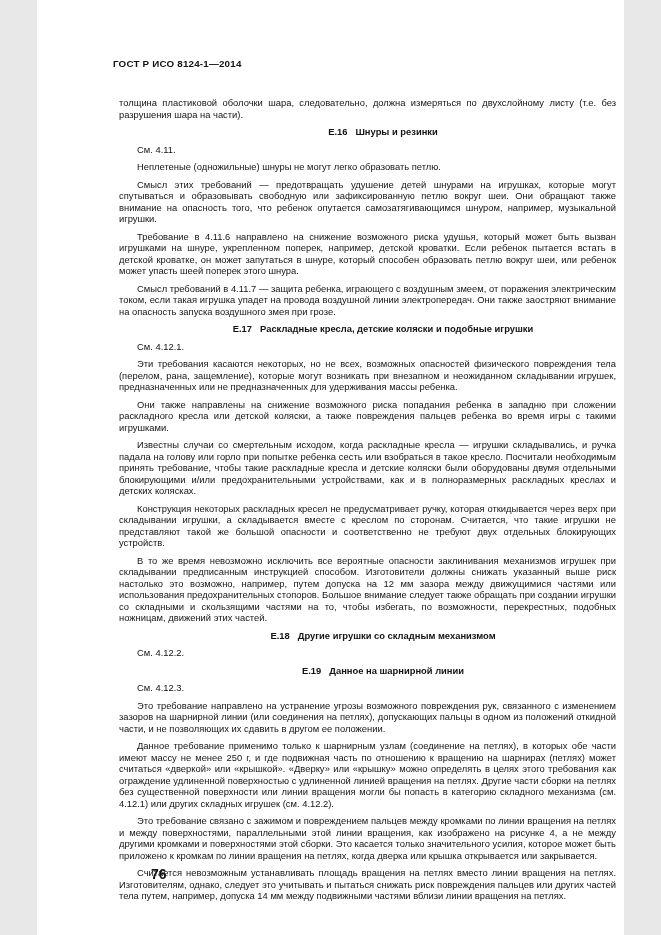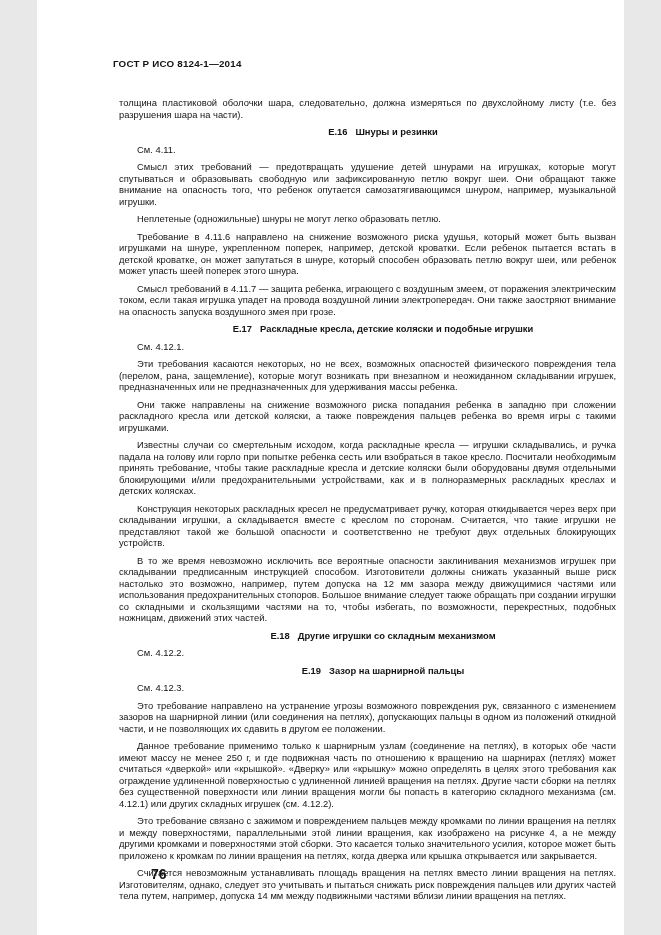--- a/index.html
+++ b/index.html
@@ -64,34 +64,34 @@
 </head>
 <body>
 
 <div class="page">
   <div class="doc-header">ГОСТ Р ИСО 8124-1—2014</div>
 
   <div class="doc-content">
       <p class="continuation">толщина пластиковой оболочки шара, следовательно, должна измеряться по двухслойному листу (т.е. без разрушения шара на части).</p>
       <h4><span class="h-num">Е.16</span><span class="h-title">Шнуры и резинки</span></h4>
       <p class="paragraph">См. 4.11.</p>
+      <p class="paragraph">Неплетеные (одножильные) шнуры не могут легко образовать петлю.</p>
       <p class="paragraph">Смысл этих требований — предотвращать удушение детей шнурами на игрушках, которые могут спутываться и образовывать свободную или зафиксированную петлю вокруг шеи. Они обращают также внимание на опасность того, что ребенок опутается самозатягивающимся шнуром, например, музыкальной игрушки.</p>
-      <p class="paragraph">Неплетеные (одножильные) шнуры не могут легко образовать петлю.</p>
       <p class="paragraph">Требование в 4.11.6 направлено на снижение возможного риска удушья, который может быть вызван игрушками на шнуре, укрепленном поперек, например, детской кроватки. Если ребенок пытается встать в детской кроватке, он может запутаться в шнуре, который способен образовать петлю вокруг шеи, или ребенок может упасть шеей поперек этого шнура.</p>
       <p class="paragraph">Смысл требований в 4.11.7 — защита ребенка, играющего с воздушным змеем, от поражения электрическим током, если такая игрушка упадет на провода воздушной линии электропередач. Они также заостряют внимание на опасность запуска воздушного змея при грозе.</p>
       <h4><span class="h-num">Е.17</span><span class="h-title">Раскладные кресла, детские коляски и подобные игрушки</span></h4>
       <p class="paragraph">См. 4.12.1.</p>
       <p class="paragraph">Эти требования касаются некоторых, но не всех, возможных опасностей физического повреждения тела (перелом, рана, защемление), которые могут возникать при внезапном и неожиданном складывании игрушек, предназначенных или не предназначенных для удерживания массы ребенка.</p>
       <p class="paragraph">Они также направлены на снижение возможного риска попадания ребенка в западню при сложении раскладного кресла или детской коляски, а также повреждения пальцев ребенка во время игры с такими игрушками.</p>
       <p class="paragraph">Известны случаи со смертельным исходом, когда раскладные кресла — игрушки складывались, и ручка падала на голову или горло при попытке ребенка сесть или взобраться в такое кресло. Посчитали необходимым принять требование, чтобы такие раскладные кресла и детские коляски были оборудованы двумя отдельными блокирующими и/или предохранительными устройствами, как и в полноразмерных раскладных креслах и детских колясках.</p>
       <p class="paragraph">Конструкция некоторых раскладных кресел не предусматривает ручку, которая откидывается через верх при складывании игрушки, а складывается вместе с креслом по сторонам. Считается, что такие игрушки не представляют такой же большой опасности и соответственно не требуют двух отдельных блокирующих устройств.</p>
       <p class="paragraph">В то же время невозможно исключить все вероятные опасности заклинивания механизмов игрушек при складывании предписанным инструкцией способом. Изготовители должны снижать указанный выше риск настолько это возможно, например, путем допуска на 12 мм зазора между движущимися частями или использования предохранительных стопоров. Большое внимание следует также обращать при создании игрушки со складными и скользящими частями на то, чтобы избегать, по возможности, перекрестных, подобных ножницам, движений этих частей.</p>
       <h4><span class="h-num">Е.18</span><span class="h-title">Другие игрушки со складным механизмом</span></h4>
       <p class="paragraph">См. 4.12.2.</p>
-      <h4><span class="h-num">Е.19</span><span class="h-title">Зазор на шарнирной пальцы</span></h4>
+      <h4><span class="h-num">Е.19</span><span class="h-title">Данное на шарнирной линии</span></h4>
       <p class="paragraph">См. 4.12.3.</p>
       <p class="paragraph">Это требование направлено на устранение угрозы возможного повреждения рук, связанного с изменением зазоров на шарнирной линии (или соединения на петлях), допускающих пальцы в одном из положений откидной части, и не позволяющих их сдавить в другом ее положении.</p>
       <p class="paragraph">Данное требование применимо только к шарнирным узлам (соединение на петлях), в которых обе части имеют массу не менее 250 г, и где подвижная часть по отношению к вращению на шарнирах (петлях) может считаться «дверкой» или «крышкой». «Дверку» или «крышку» можно определять в целях этого требования как ограждение удлиненной поверхностью с удлиненной линией вращения на петлях. Другие части сборки на петлях без существенной поверхности или линии вращения могли бы попасть в категорию складного механизма (см. 4.12.1) или других складных игрушек (см. 4.12.2).</p>
       <p class="paragraph">Это требование связано с зажимом и повреждением пальцев между кромками по линии вращения на петлях и между поверхностями, параллельными этой линии вращения, как изображено на рисунке 4, а не между другими кромками и поверхностями этой сборки. Это касается только значительного усилия, которое может быть приложено к кромкам по линии вращения на петлях, когда дверка или крышка открывается или закрывается.</p>
       <p class="paragraph">Считается невозможным устанавливать площадь вращения на петлях вместо линии вращения на петлях. Изготовителям, однако, следует это учитывать и пытаться снижать риск повреждения пальцев или других частей тела путем, например, допуска 14 мм между подвижными частями вблизи линии вращения на петлях.</p>
     </div>
 
   <div class="doc-footer">76</div>
 </div>
 

